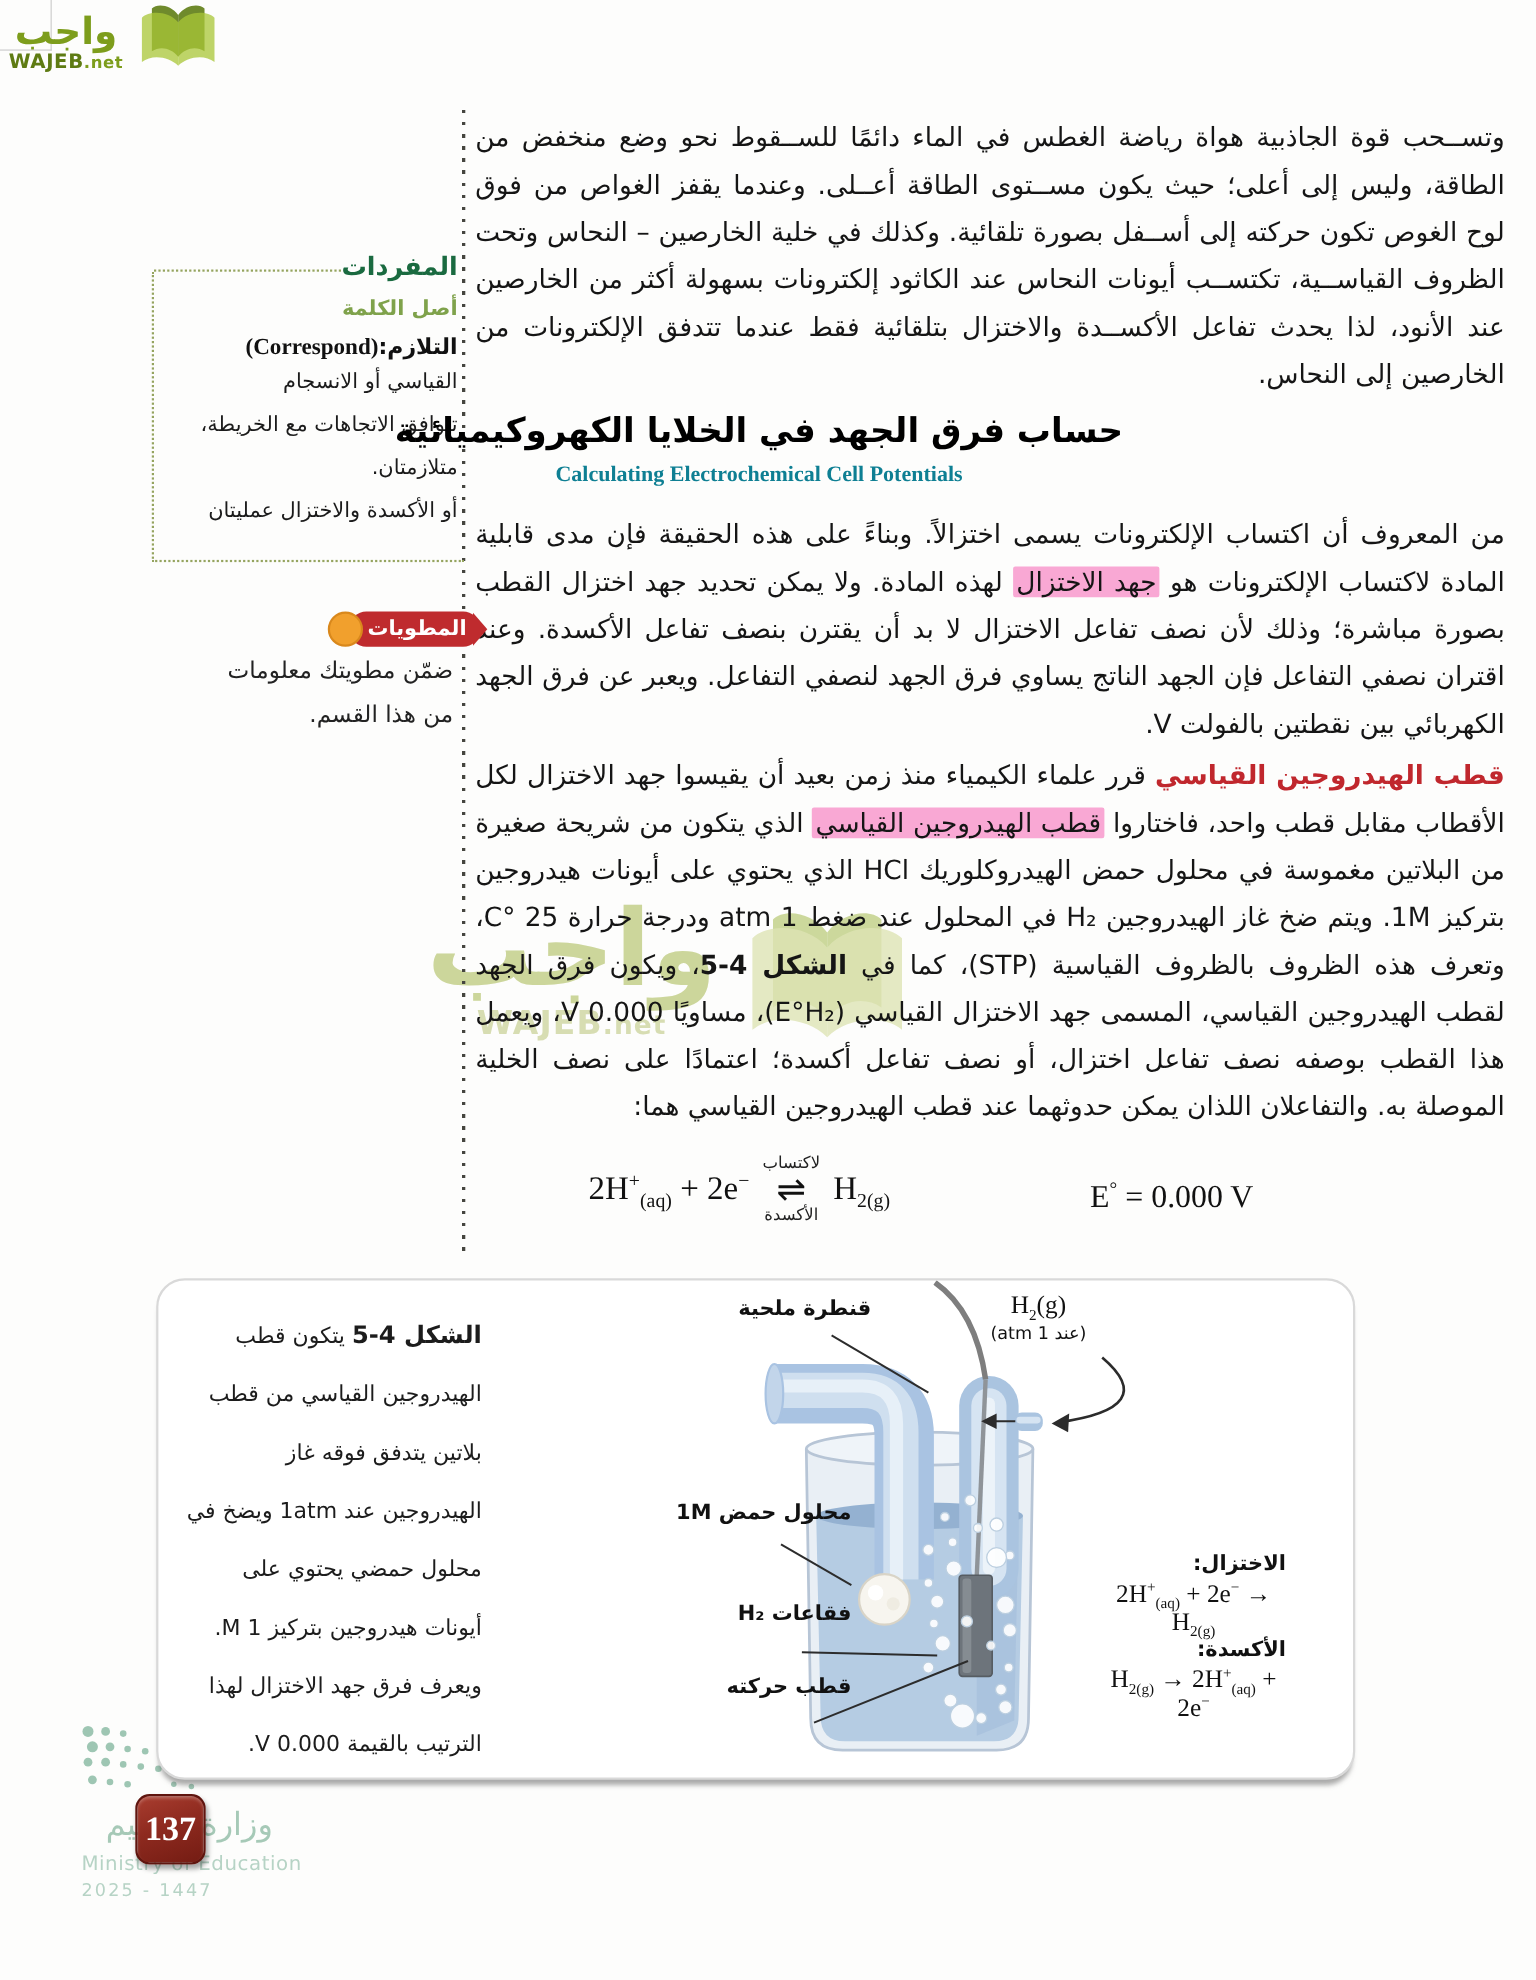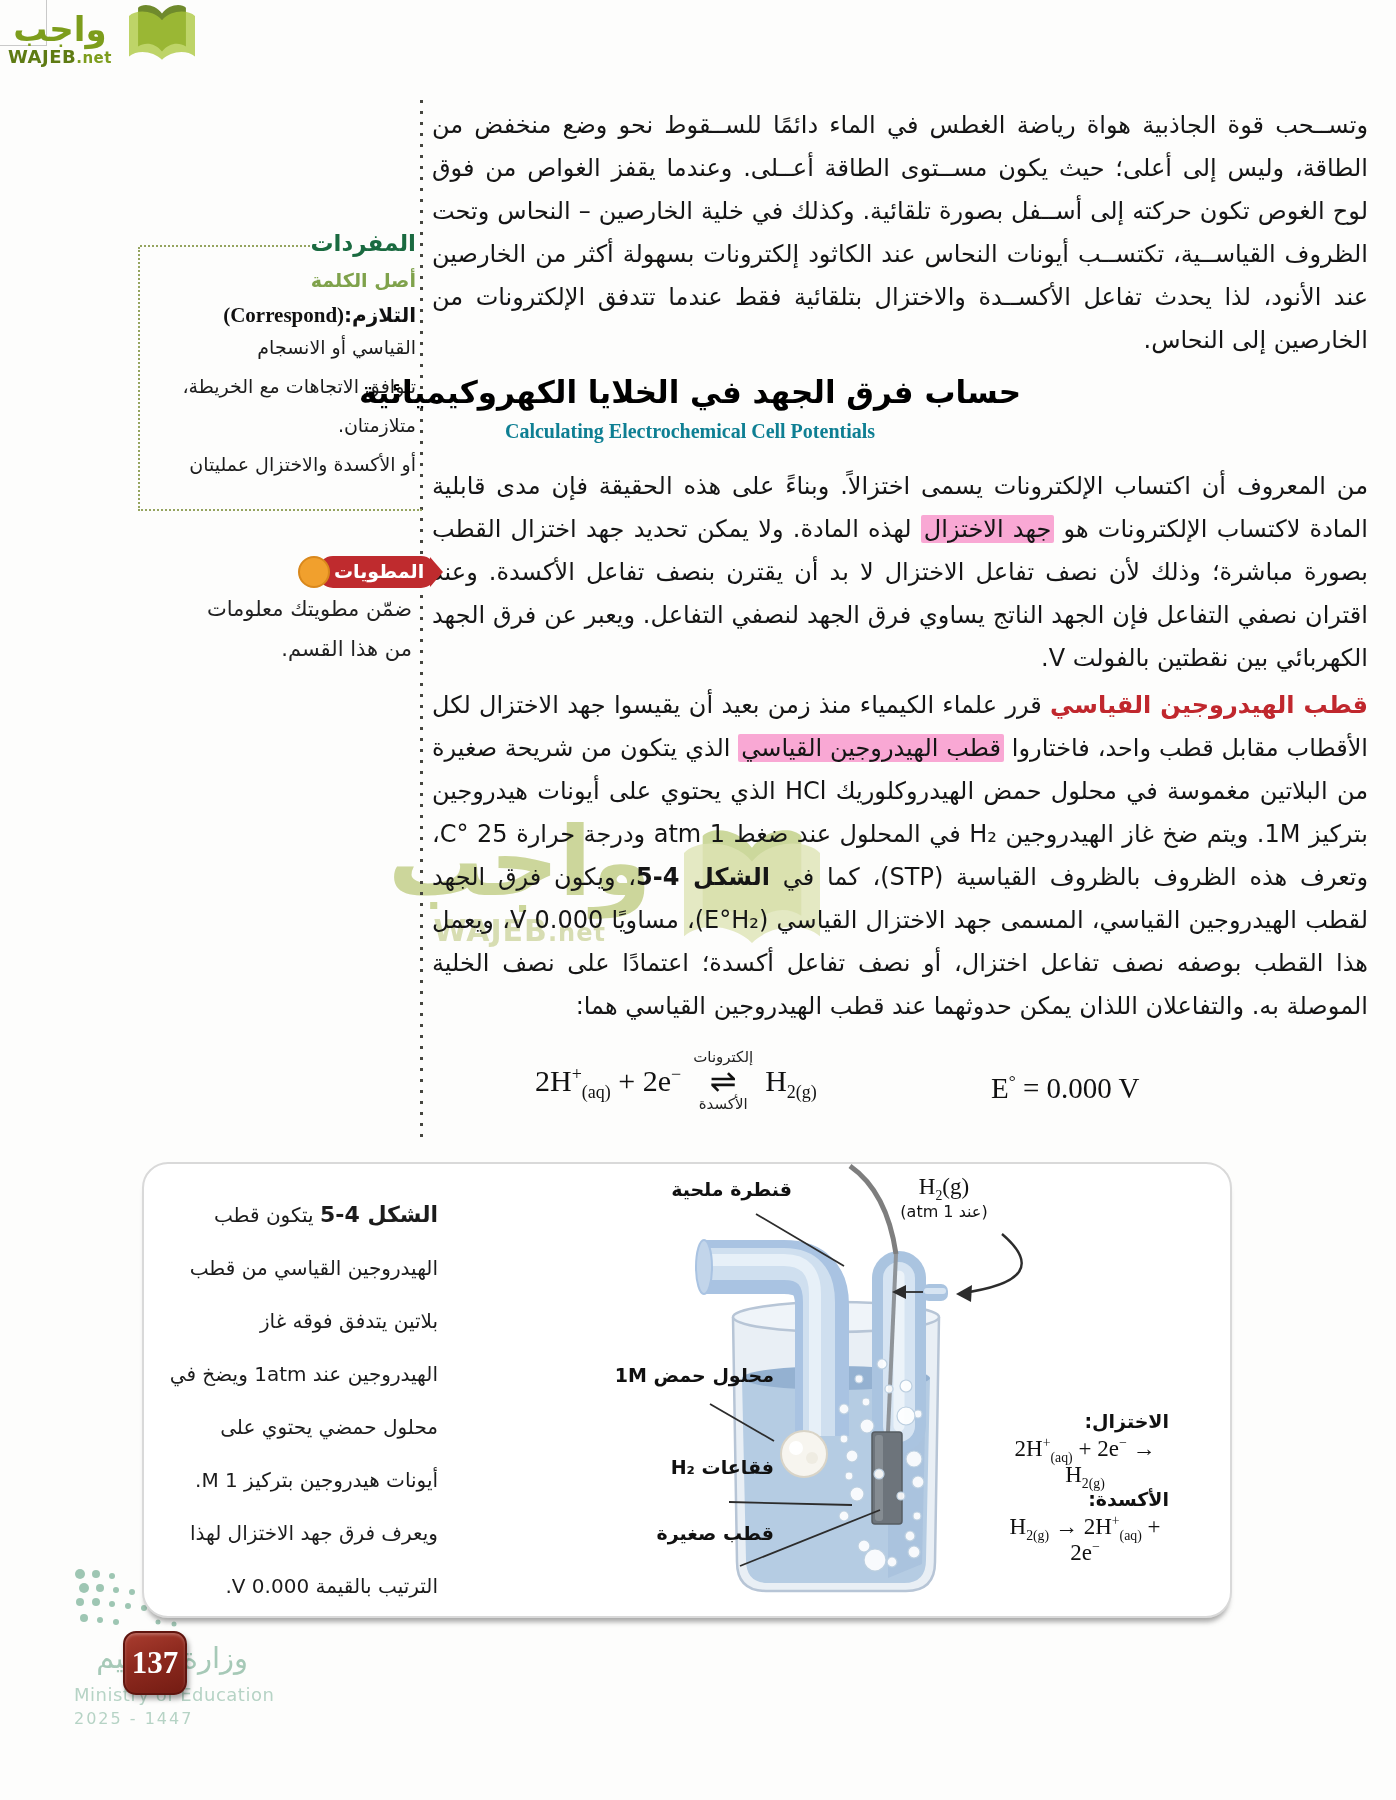--- a/index.html
+++ b/index.html
@@ -168,21 +168,21 @@
 <div class="abs h-ar">حساب فرق الجهد في الخلايا الكهروكيميائية</div>
 <div class="abs h-en">Calculating Electrochemical Cell Potentials</div>
 
 <div class="abs para para2"><span>من المعروف أن اكتساب الإلكترونات يسمى اختزالاً. وبناءً على هذه الحقيقة فإن مدى قابلية المادة لاكتساب الإلكترونات هو </span><span class="hl">جهد الاختزال</span><span> لهذه المادة. ولا يمكن تحديد جهد اختزال القطب بصورة مباشرة؛ وذلك لأن نصف تفاعل الاختزال لا بد أن يقترن بنصف تفاعل الأكسدة. وعند اقتران نصفي التفاعل فإن الجهد الناتج يساوي فرق الجهد لنصفي التفاعل. ويعبر عن فرق الجهد الكهربائي بين نقطتين بالفولت V.</span></div>
 
 <div class="abs para para3"><span class="red-lead">قطب الهيدروجين القياسي</span><span> قرر علماء الكيمياء منذ زمن بعيد أن يقيسوا جهد الاختزال لكل الأقطاب مقابل قطب واحد، فاختاروا </span><span class="hl">قطب الهيدروجين القياسي</span><span> الذي يتكون من شريحة صغيرة من البلاتين مغموسة في محلول حمض الهيدروكلوريك HCl الذي يحتوي على أيونات هيدروجين بتركيز 1M. ويتم ضخ غاز الهيدروجين H₂ في المحلول عند ضغط 1 atm ودرجة حرارة 25 °C، وتعرف هذه الظروف بالظروف القياسية (STP)، كما في </span><span class="bold">الشكل 4-5</span><span>، ويكون فرق الجهد لقطب الهيدروجين القياسي، المسمى جهد الاختزال القياسي (E°H₂)، مساويًا 0.000 V، ويعمل هذا القطب بوصفه نصف تفاعل اختزال، أو نصف تفاعل أكسدة؛ اعتمادًا على نصف الخلية الموصلة به. والتفاعلان اللذان يمكن حدوثهما عند قطب الهيدروجين القياسي هما:</span></div>
 
 <div class="abs eq-block">
   <span><span>2H</span><sup>+</sup><sub>(aq)</sub><span> + 2e</span><sup>−</sup></span>
   <span class="eq-stack">
-    <span class="eq-word">إلكترونات</span>
+    <span class="eq-word">لاكتساب</span>
     <span class="eq-harpoon">⇌</span>
     <span class="eq-word">الأكسدة</span>
   </span>
   <span><span>H</span><sub>2(g)</sub></span>
 </div>
 <div class="abs eq-E"><span>E</span><sup>°</sup><span> = 0.000 V</span></div>
 
 <div class="abs fig-card">
 
   <svg class="fig-svg" width="1086" height="452" viewBox="0 0 1086 452">
@@ -262,21 +262,21 @@
     <span>يتكون قطب الهيدروجين القياسي من قطب بلاتين يتدفق فوقه غاز الهيدروجين عند 1atm ويضخ في محلول حمضي يحتوي على أيونات هيدروجين بتركيز 1 M. ويعرف فرق جهد الاختزال لهذا الترتيب بالقيمة 0.000 V.</span>
   </div>
 
   <div class="fig-lbl lbl-salt">قنطرة ملحية</div>
   <div class="fig-lbl lbl-h2">
     <span>H</span><sub>2</sub><span>(g)</span>
     <span class="cond">(عند 1 atm)</span>
   </div>
   <div class="fig-lbl lbl-acid">محلول حمض 1M</div>
   <div class="fig-lbl lbl-bub">فقاعات H₂</div>
-  <div class="fig-lbl lbl-elec">قطب صغيرة</div>
+  <div class="fig-lbl lbl-elec">قطب حركته</div>
 
   <div class="fig-eq-word" style="left:855px;top:246px;width:170px;">الاختزال:</div>
   <div class="fig-eq" style="left:848px;top:272px;"><span>2H</span><sup>+</sup><sub>(aq)</sub><span> + 2e</span><sup>−</sup><span> → </span><span>H</span><sub>2(g)</sub></div>
 
   <div class="fig-eq-word" style="left:855px;top:324px;width:170px;">الأكسدة:</div>
   <div class="fig-eq" style="left:848px;top:350px;"><span>H</span><sub>2(g)</sub><span> → </span><span>2H</span><sup>+</sup><sub>(aq)</sub><span> + 2e</span><sup>−</sup></div>
 </div>
 
 <svg class="abs min-dots" width="190" height="70" viewBox="0 0 190 70">
   <g fill="#9ec6b3">

